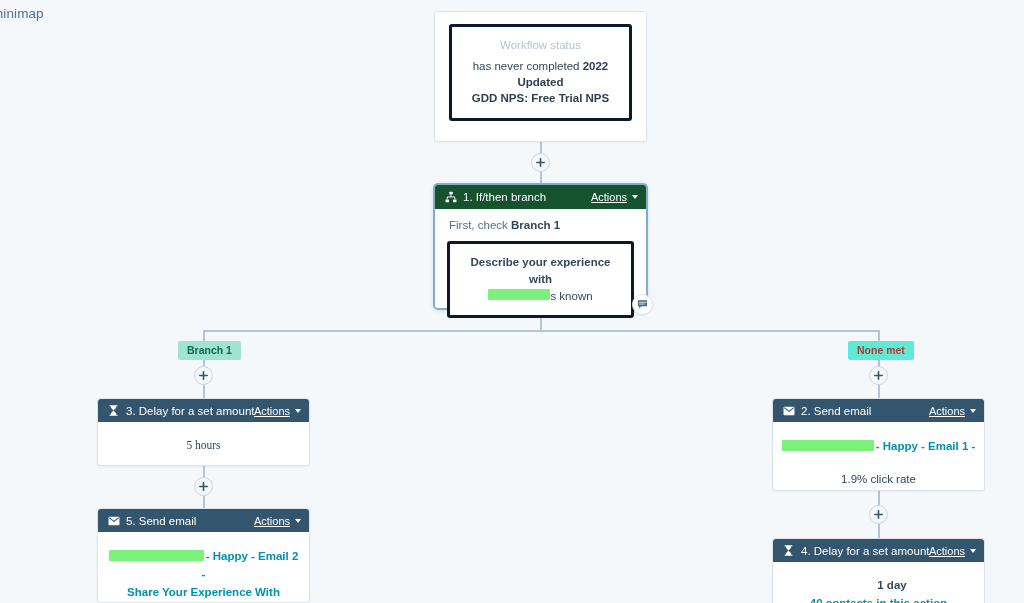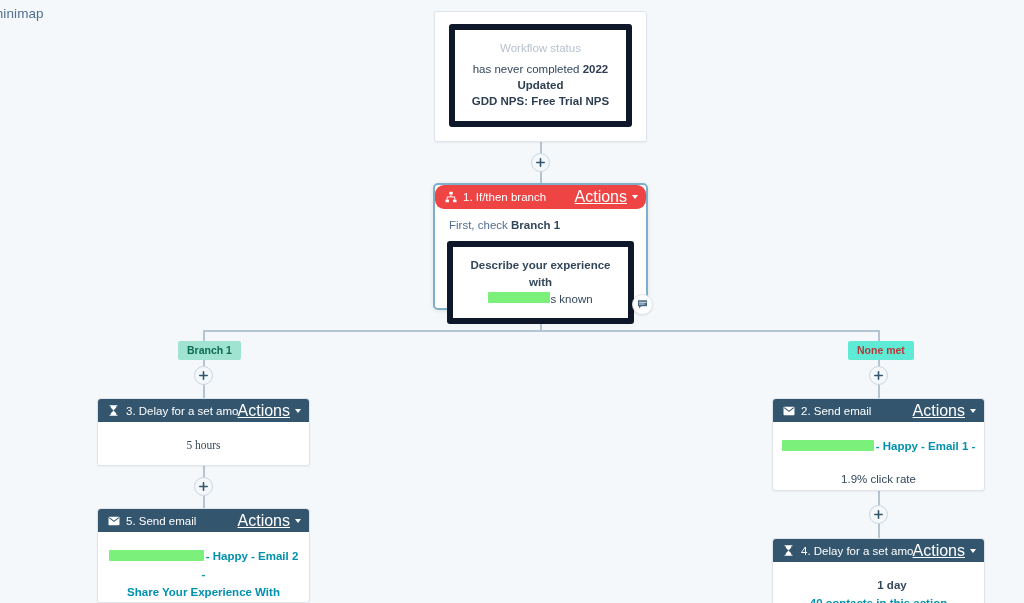--- a/index.html
+++ b/index.html
@@ -76,57 +76,56 @@
   .node-header.light {
     background: #eef2f6;
     color: #33475b;
     border-bottom: 1px solid #e3e8ee;
   }
   .node-header.dark {
     background: #33556e;
     color: #ffffff;
   }
   .node.selected .node-header.dark {
-    background: #ef4444;
+    background: #14532d;
     border-top-left-radius: 3px;
     border-top-right-radius: 3px;
-    border-radius: 9px;
   }
   .hdr-icon {
     display: inline-flex; align-items: center; justify-content: center;
     width: 13px; height: 13px;
     margin-right: 6px;
     flex: 0 0 auto;
   }
   .hdr-title { white-space: nowrap; overflow: hidden; }
   .hdr-spacer { flex: 1 1 auto; }
   .actions {
     display: flex; align-items: center;
-    font-size: 16px;
+    font-size: 11px;
     color: #ffffff;
     cursor: pointer;
     white-space: nowrap;
   }
   .actions .lbl { text-decoration: underline; }
   .actions .caret {
     margin-left: 5px;
     width: 0; height: 0;
     border-left: 3.5px solid transparent;
     border-right: 3.5px solid transparent;
     border-top: 4px solid #ffffff;
   }
 
   .node-body {
     padding: 10px 12px 12px;
     text-align: center;
   }
 
   
   .inner-panel {
-    border: 6px solid #0f172a;
+    border: 3px solid #0f172a;
     border-radius: 3px;
     background: #fff;
     padding: 12px 14px;
     text-align: center;
   }
 
   .muted-title {
     font-size: 11.5px;
     color: #b6c2cf;
     margin-bottom: 7px;

